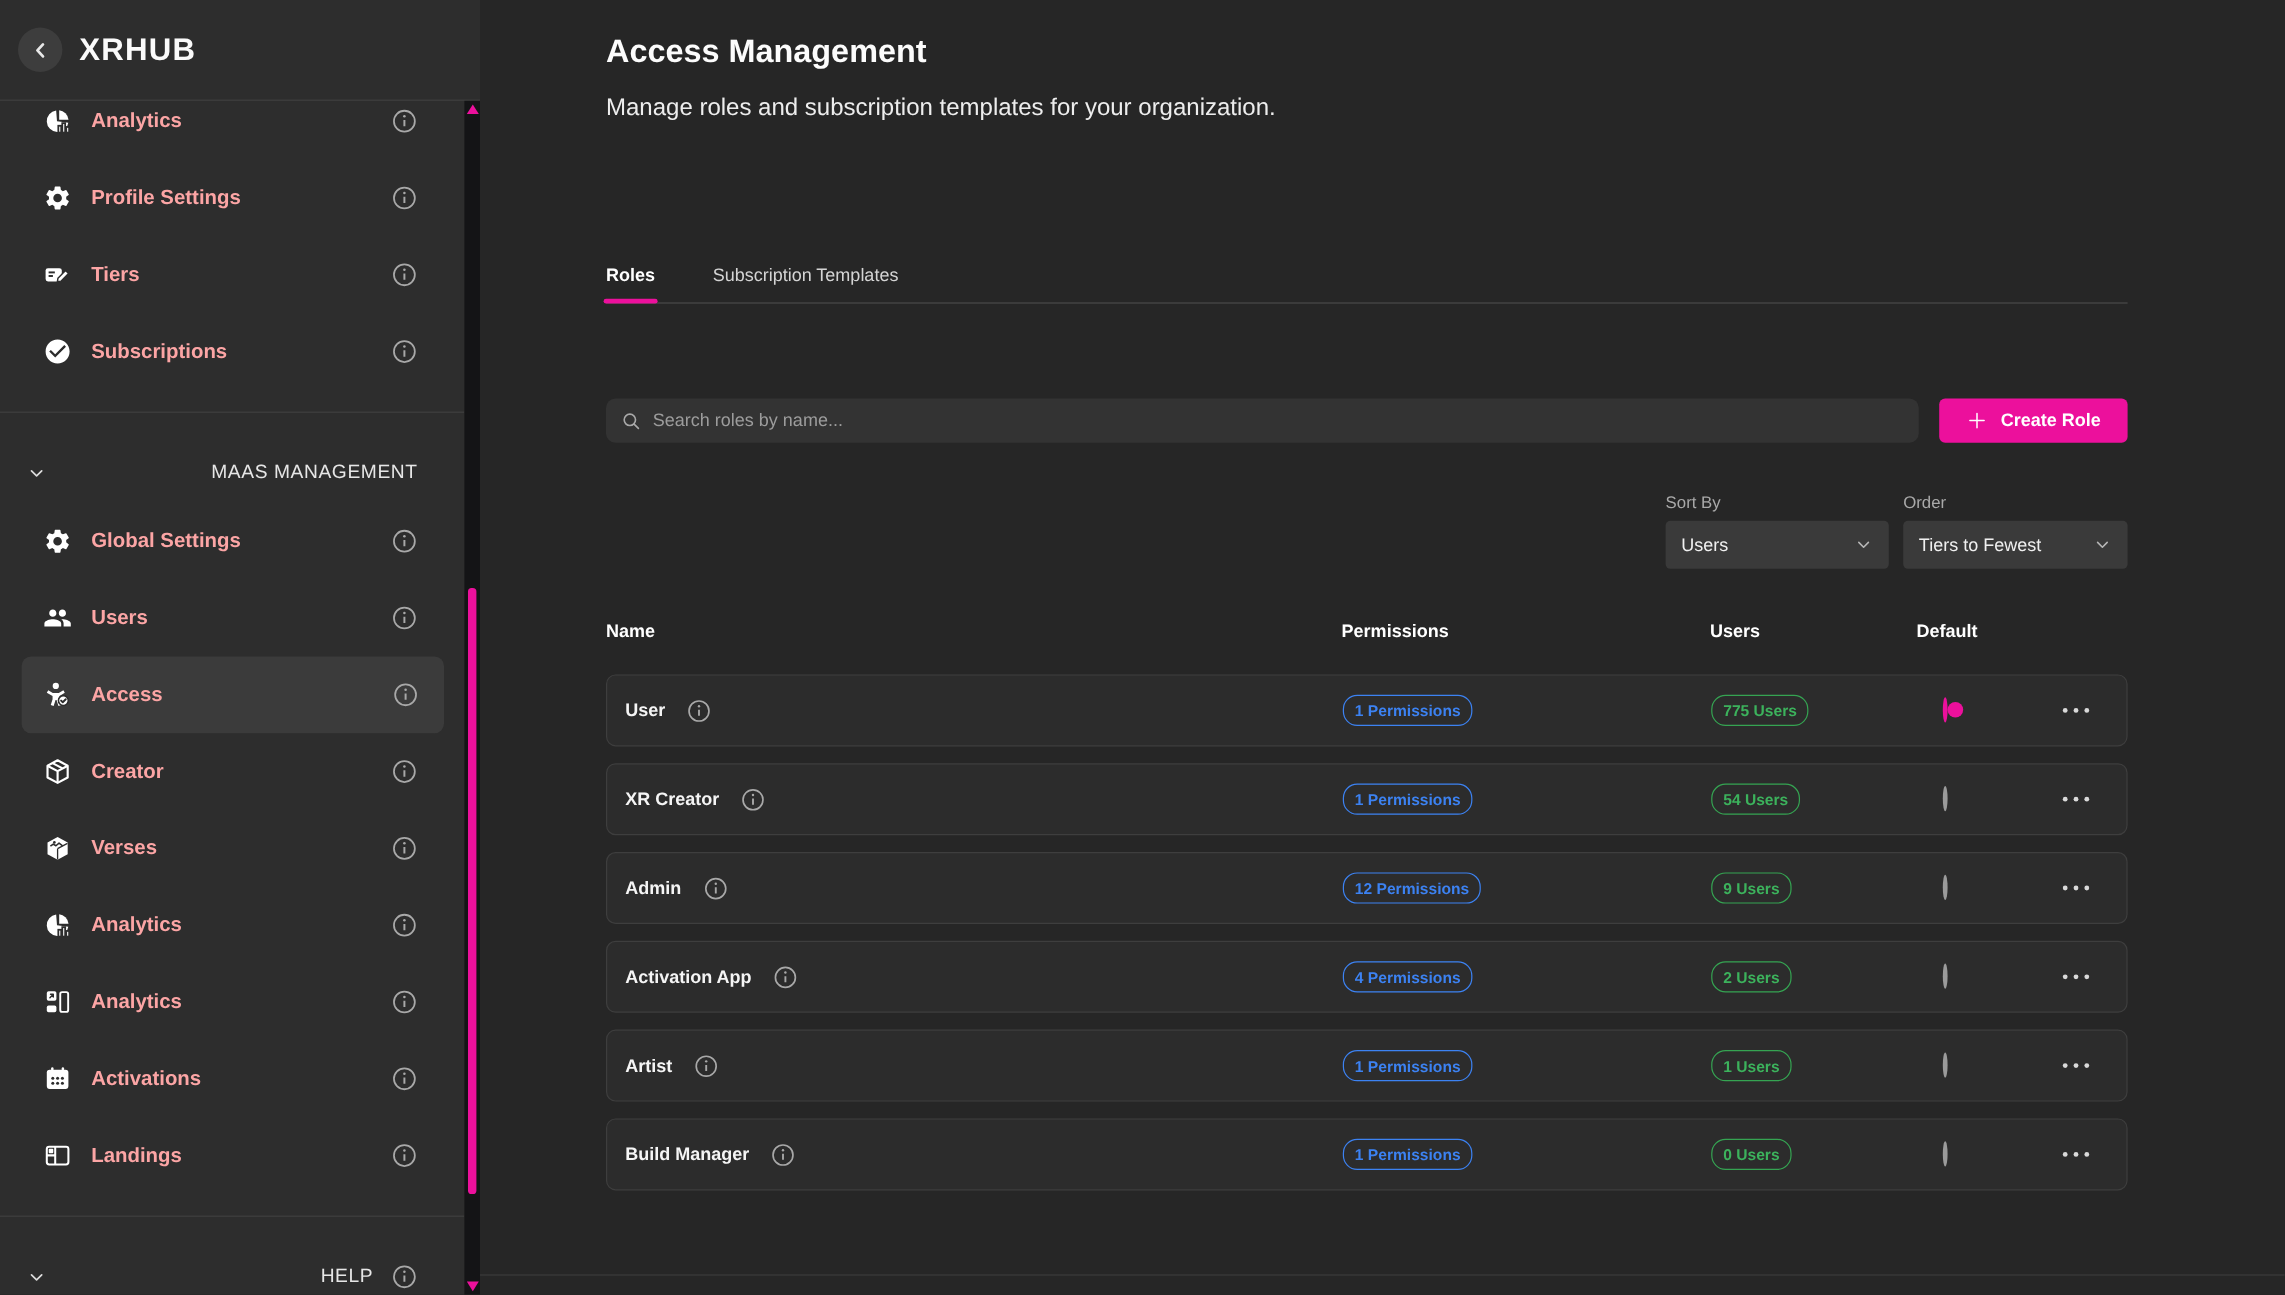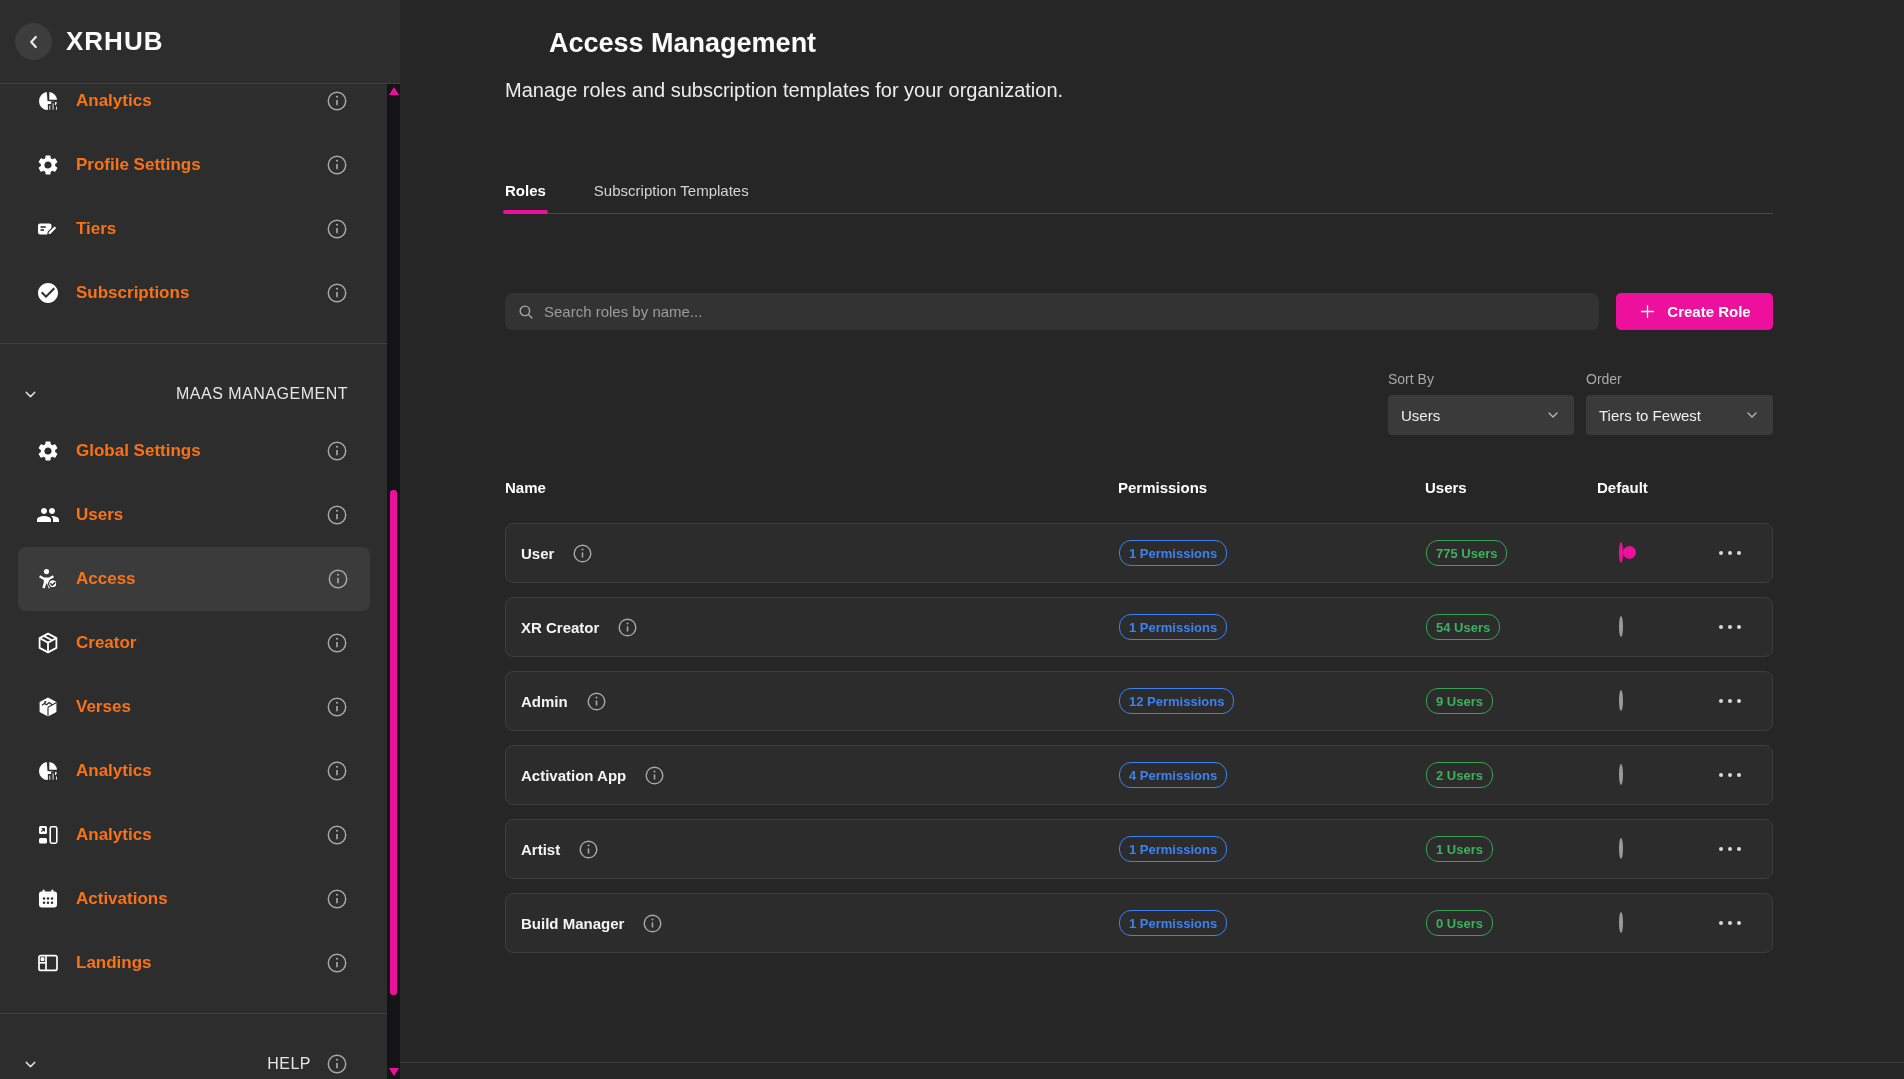--- a/index.html
+++ b/index.html
@@ -27,21 +27,21 @@
     cursor:pointer;
   }
   .brand-title { font-size:26px; font-weight:bold; letter-spacing:1px; color:#FAFAFA; }
 
   .sidebar-scroll { position:absolute; top:84px; left:0; width:387px; bottom:0; overflow:hidden; }
   .nav-list.first { margin-top:-15px; }
   .nav-item {
     height:64px; display:flex; align-items:center;
     padding:0 39px 0 36px; gap:16px; cursor:pointer;
   }
-  .nav-item .nav-label { flex:1; font-size:17px; font-weight:bold; color:#f97316; }
+  .nav-item .nav-label { flex:1; font-size:17px; font-weight:bold; color:#fca5a5; }
   .nav-item.selected {
     background:#3B3B3B; border-radius:8px;
     margin:0 17px 0 18px; padding:0 21px 0 18px;
   }
   .info-btn { color:#A8A8A8; flex:none; cursor:pointer; }
   .info-btn svg { width:22px; height:22px; }
   .side-divider { height:1px; background:#404040; margin-top:18px; }
   .section-header {
     height:50px; margin-top:25px; display:flex; align-items:center;
     gap:15px; padding:0 39px 0 22px; cursor:pointer;text-align:right;
@@ -60,28 +60,28 @@
   .sb-arrow.up   { top:3px;    border-bottom:8px solid #EC109C; }
   .sb-arrow.down { bottom:3px; border-top:8px solid #EC109C; }
   .sb-thumb {
     position:absolute; left:3px; width:7px; top:406px; height:505px;
     background:#EC109C; border-radius:3px;
   }
 
   
   .main { position:absolute; left:400px; top:0; right:0; bottom:0; background:#262626; }
   .content { margin-left:105px; width:1268px; padding-top:28px; }
-  .page-title { font-size:27px; font-weight:bold; color:#FCFCFC;margin-left:44px; }
+  .page-title { font-size:27px; font-weight:bold; color:#FCFCFC; }
   .page-subtitle { margin-top:20px; font-size:20px; color:#EDEDED; font-weight:400; }
 
   .tabs {
     margin-top:80px; display:flex; gap:48px;
     border-bottom:1px solid #4A4A4A; padding-bottom:14px;
   }
-  .tab { position:relative; font-size:15px; color:#D4D4D4; cursor:pointer; }
+  .tab { position:relative; font-size:15px; color:#D4D4D4; cursor:pointer;margin-top:39px; }
   .tab.active { font-weight:bold; color:#FFFFFF; }
   .tab.active::after {
     content:""; position:absolute; left:-2px; right:-2px; bottom:-15px;
     height:4px; background:#EC109C; border-radius:2px;
   }
 
   .toolbar { margin-top:79px; display:flex; gap:17px; }
   .search-box {
     flex:1; height:37px; background:#333333; border-radius:8px;
     display:flex; align-items:center; padding:0 12px; gap:9px;

